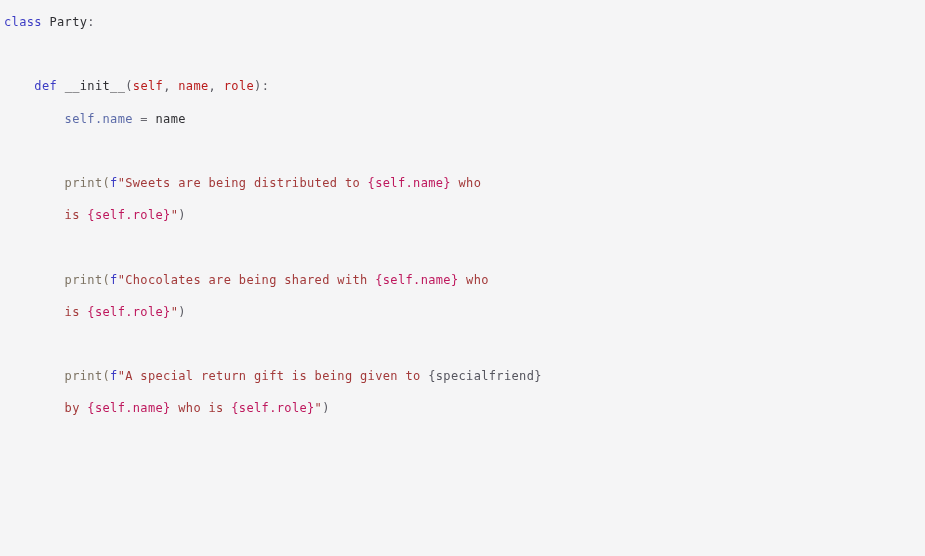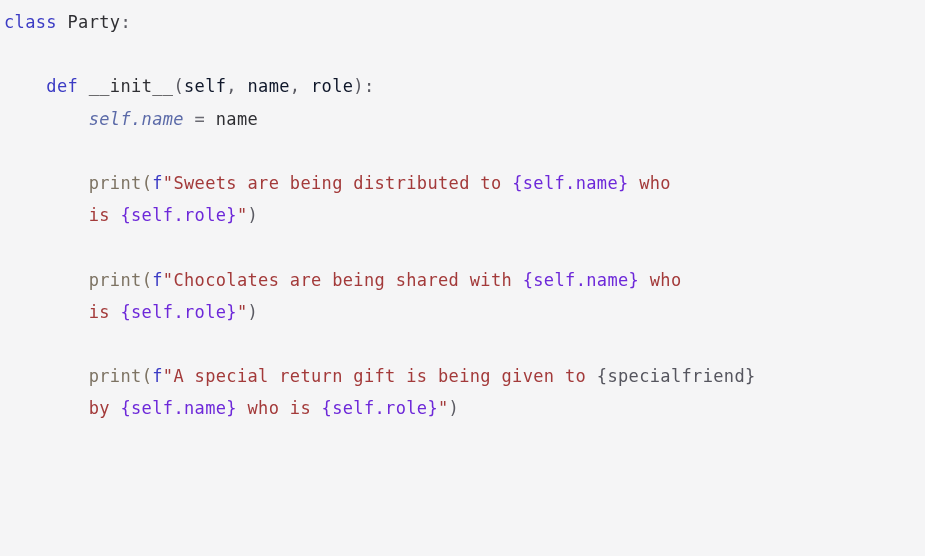--- a/index.html
+++ b/index.html
@@ -21,21 +21,21 @@
     box-sizing: border-box;
     background: #f5f5f6;
     padding: 6px 0 0 0;
   }
 
   .code-block {
     display: block;
     margin: 0;
     padding: 0 0 0 4px;
     font-family: "DejaVu Sans Mono", "Liberation Mono", monospace;
-    font-size: 17px;
+    font-size: 12px;
     line-height: 32.2px;
     letter-spacing: 0.35px;
     white-space: pre;
     -webkit-font-smoothing: antialiased;
   }
 
   .code-line {
     display: block;
     height: 32.2px;
     white-space: pre;
@@ -43,25 +43,25 @@
 
   .code-line.blank {
     height: 32.2px;
   }
 
   
   .tok-keyword   { color: #3b3bc4; }   
   .tok-name      { color: #2f2f33; }   
   .tok-builtin   { color: #7d7363; }   
   .tok-punct     { color: #5a5a62; }   
-  .tok-param     { color: #0f172a; }   
-  .tok-selfattr  { color: #5b6aa8; font-style: italic; }   
+  .tok-param     { color: #b91c1c; }   
+  .tok-selfattr  { color: #5b6aa8; }   
   .tok-operator  { color: #6a6a72; }   
   .tok-string    { color: #a33a3a; }   
-  .tok-interp    { color: #6d28d9; margin-top: 33px; }   
+  .tok-interp    { color: #be185d; margin-top: 33px; }   
   .tok-interp2   { color: #55555e; text-align: right; }   
 </style>
 </head>
 <body>
 
 <div id="code-surface">
   <pre class="code-block" id="code-block"><span class="code-line"><span class="tok-keyword">class</span><span class="tok-punct"> </span><span class="tok-name">Party</span><span class="tok-punct">:</span>
 </span><span class="code-line blank">
 </span><span class="code-line"><span class="tok-punct">    </span><span class="tok-keyword">def</span><span class="tok-punct"> </span><span class="tok-name">__init__</span><span class="tok-punct">(</span><span class="tok-param">self</span><span class="tok-punct">, </span><span class="tok-param">name</span><span class="tok-punct">, </span><span class="tok-param">role</span><span class="tok-punct">):</span>
 </span><span class="code-line"><span class="tok-punct">        </span><span class="tok-selfattr">self.name</span><span class="tok-punct"> </span><span class="tok-operator">=</span><span class="tok-punct"> </span><span class="tok-name">name</span>

